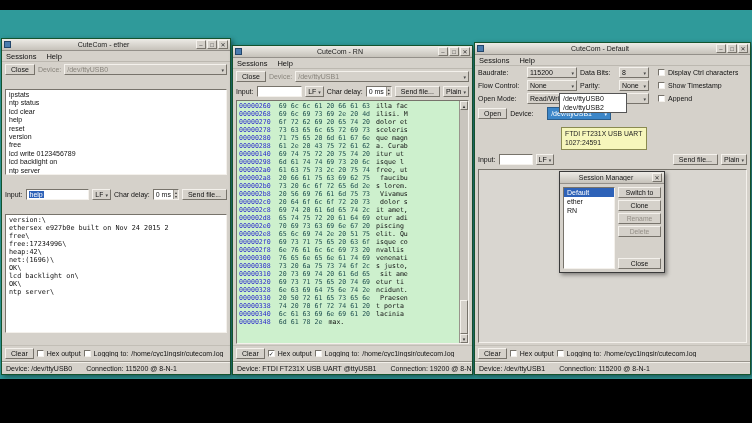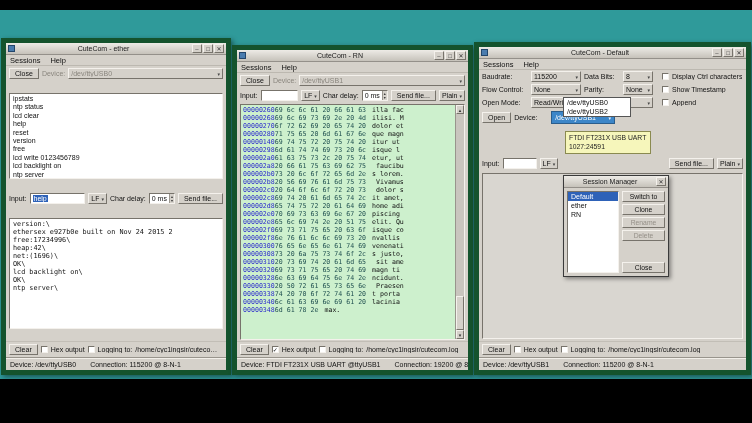--- a/index.html
+++ b/index.html
@@ -4,21 +4,21 @@
 <style>
   * { margin:0; padding:0; box-sizing:border-box; }
   html,body { width:752px; height:423px; background:#000; overflow:hidden;
               font-family:"Liberation Sans", sans-serif; }
   body { position:relative; }
 
   .desktop { position:absolute; left:0; top:10px; width:752px; height:369px; }
 
   
   .window { position:absolute; display:flex; flex-direction:column;
-            background:#d5d1ca; border:5px solid #14532d; color:#111;
+            background:#d5d1ca; border:1px solid #14532d; color:#111;
             box-shadow:2px 2px 5px rgba(0,0,0,.45); }
   .titlebar { height:12px; flex:none; display:flex; align-items:center; gap:2px;
               padding:0 2px; background:linear-gradient(180deg,#edebe6,#c6c2ba);
               border-bottom:1px solid #94908a; }
   .titleicon { width:7px; height:7px; flex:none; background:#4a7cae; border:1px solid #23466b; }
   .titletext { flex:1; text-align:center; font-size:7px; color:#1a1a1a;
                white-space:nowrap; overflow:hidden; text-overflow:ellipsis; }
   .tbtns { display:flex; gap:1px; flex:none; }
   .tbtn { width:10px; height:9px; font-size:6px; line-height:8px; text-align:center;
           background:#d5d1ca; border:1px solid; border-color:#f4f1ec #77736b #77736b #f4f1ec;
@@ -68,21 +68,21 @@
             font-size:6.8px; line-height:8px; padding:1px 3px; }
   .oline { white-space:nowrap; }
 
   .hexwrap { flex:1; min-height:0; display:flex; margin:1px 3px;
              border:1px solid; border-color:#77736b #f4f1ec #f4f1ec #77736b;
              background:#cdf0cd; overflow:hidden; }
   .hexlines { flex:1; min-width:0; font-family:"DejaVu Sans Mono", monospace;
               font-size:6.6px; line-height:8px; padding:1px 2px; overflow:hidden; }
   .hexline { white-space:pre; }
   .off { color:#2929cc; }
-  .hx  { color:#1f4f4f; margin-left:0; }
+  .hx  { color:#1f4f4f; margin-left:8px; }
   .as  { color:#111;    margin-left:6px; }
   .vscroll { width:9px; flex:none; background:#c9c5be; border-left:1px solid #98948c;
              display:flex; flex-direction:column; }
   .varrow { height:9px; flex:none; font-size:5px; line-height:8px; text-align:center;
             background:#d5d1ca; border:1px solid; border-color:#f4f1ec #77736b #77736b #f4f1ec;
             color:#333; }
   .vtrack { flex:1; position:relative; }
   .vthumb { position:absolute; left:0; bottom:0; width:100%; height:34px;
             background:#d5d1ca; border:1px solid; border-color:#f4f1ec #77736b #77736b #f4f1ec; }
 
@@ -189,20 +189,21 @@
           <span>▴</span>
           <span>▾</span>
         </span>
     </span>
     <span class="btn">Send file...</span>
   </div>
   <div class="textarea output">
 
   <div class="oline">version:\</div>
       <div class="oline">ethersex e927b0e built on Nov 24 2015 2</div>
+      <div class="oline">free\</div>
       <div class="oline">free:17234996\</div>
       <div class="oline">heap:42\</div>
       <div class="oline">net:(1696)\</div>
       <div class="oline">OK\</div>
       <div class="oline">lcd backlight on\</div>
       <div class="oline">OK\</div>
       <div class="oline">ntp server\</div>
     </div>
   <div class="row bottomrow">
     <span class="btn">Clear</span>
@@ -265,59 +266,61 @@
   </div>
   <div class="hexwrap">
     <div class="hexlines">
 
         <div class="hexline"><span class="off">00000260</span><span class="hx">69 6c 6c 61 20 66 61 63</span><span class="as">illa fac</span></div>
 
         <div class="hexline"><span class="off">00000268</span><span class="hx">69 6c 69 73 69 2e 20 4d</span><span class="as">ilisi. M</span></div>
 
         <div class="hexline"><span class="off">00000270</span><span class="hx">6f 72 62 69 20 65 74 20</span><span class="as">dolor et </span></div>
 
+        <div class="hexline"><span class="off">00000278</span><span class="hx">73 63 65 6c 65 72 69 73</span><span class="as">sceleris</span></div>
 
         <div class="hexline"><span class="off">00000280</span><span class="hx">71 75 65 20 6d 61 67 6e</span><span class="as">que magn</span></div>
 
+        <div class="hexline"><span class="off">00000288</span><span class="hx">61 2e 20 43 75 72 61 62</span><span class="as">a. Curab</span></div>
 
         <div class="hexline"><span class="off">00000140</span><span class="hx">69 74 75 72 20 75 74 20</span><span class="as">itur ut </span></div>
 
         <div class="hexline"><span class="off">00000298</span><span class="hx">6d 61 74 74 69 73 20 6c</span><span class="as">isque l</span></div>
 
-        <div class="hexline"><span class="off">000002a0</span><span class="hx">61 63 75 73 2c 20 75 74</span><span class="as">etur, ut</span></div>
+        <div class="hexline"><span class="off">000002a0</span><span class="hx">61 63 75 73 2c 20 75 74</span><span class="as">free, ut</span></div>
 
         <div class="hexline"><span class="off">000002a8</span><span class="hx">20 66 61 75 63 69 62 75</span><span class="as"> faucibu</span></div>
 
         <div class="hexline"><span class="off">000002b0</span><span class="hx">73 20 6c 6f 72 65 6d 2e</span><span class="as">s lorem.</span></div>
 
         <div class="hexline"><span class="off">000002b8</span><span class="hx">20 56 69 76 61 6d 75 73</span><span class="as"> Vivamus</span></div>
 
         <div class="hexline"><span class="off">000002c0</span><span class="hx">20 64 6f 6c 6f 72 20 73</span><span class="as"> dolor s</span></div>
 
         <div class="hexline"><span class="off">000002c8</span><span class="hx">69 74 20 61 6d 65 74 2c</span><span class="as">it amet,</span></div>
 
 
-        <div class="hexline"><span class="off">000002d8</span><span class="hx">65 74 75 72 20 61 64 69</span><span class="as">home adi</span></div>
+        <div class="hexline"><span class="off">000002d8</span><span class="hx">65 74 75 72 20 61 64 69</span><span class="as">etur adi</span></div>
 
         <div class="hexline"><span class="off">000002e0</span><span class="hx">70 69 73 63 69 6e 67 20</span><span class="as">piscing </span></div>
 
         <div class="hexline"><span class="off">000002e8</span><span class="hx">65 6c 69 74 2e 20 51 75</span><span class="as">elit. Qu</span></div>
 
         <div class="hexline"><span class="off">000002f0</span><span class="hx">69 73 71 75 65 20 63 6f</span><span class="as">isque co</span></div>
 
         <div class="hexline"><span class="off">000002f8</span><span class="hx">6e 76 61 6c 6c 69 73 20</span><span class="as">nvallis </span></div>
 
         <div class="hexline"><span class="off">00000300</span><span class="hx">76 65 6e 65 6e 61 74 69</span><span class="as">venenati</span></div>
 
         <div class="hexline"><span class="off">00000308</span><span class="hx">73 20 6a 75 73 74 6f 2c</span><span class="as">s justo,</span></div>
 
         <div class="hexline"><span class="off">00000310</span><span class="hx">20 73 69 74 20 61 6d 65</span><span class="as"> sit ame</span></div>
 
 
-        <div class="hexline"><span class="off">00000320</span><span class="hx">69 73 71 75 65 20 74 69</span><span class="as">magn ti</span></div>
+        <div class="hexline"><span class="off">00000320</span><span class="hx">69 73 71 75 65 20 74 69</span><span class="as">etur ti</span></div>
 
         <div class="hexline"><span class="off">00000328</span><span class="hx">6e 63 69 64 75 6e 74 2e</span><span class="as">ncidunt.</span></div>
 
         <div class="hexline"><span class="off">00000330</span><span class="hx">20 50 72 61 65 73 65 6e</span><span class="as"> Praesen</span></div>
 
         <div class="hexline"><span class="off">00000338</span><span class="hx">74 20 70 6f 72 74 61 20</span><span class="as">t porta </span></div>
 
         <div class="hexline"><span class="off">00000340</span><span class="hx">6c 61 63 69 6e 69 61 20</span><span class="as">lacinia </span></div>
 
         <div class="hexline"><span class="off">00000348</span><span class="hx">6d 61 78 2e</span><span class="as">max.</span></div>

